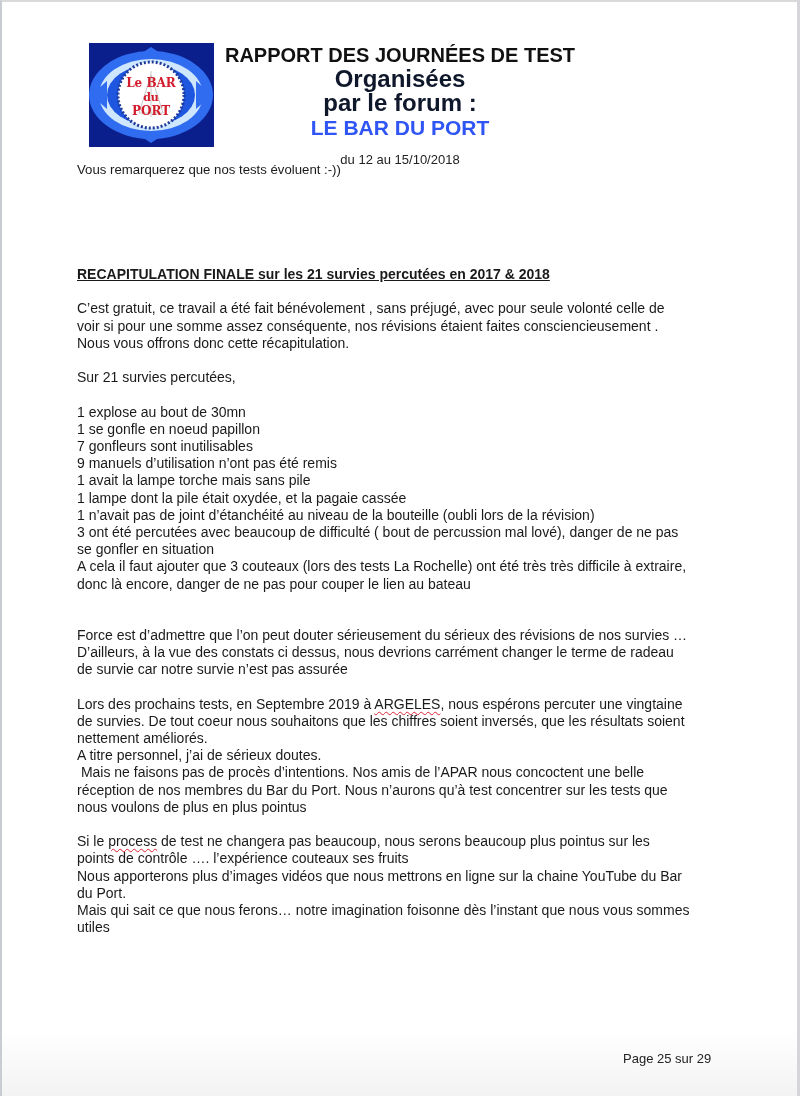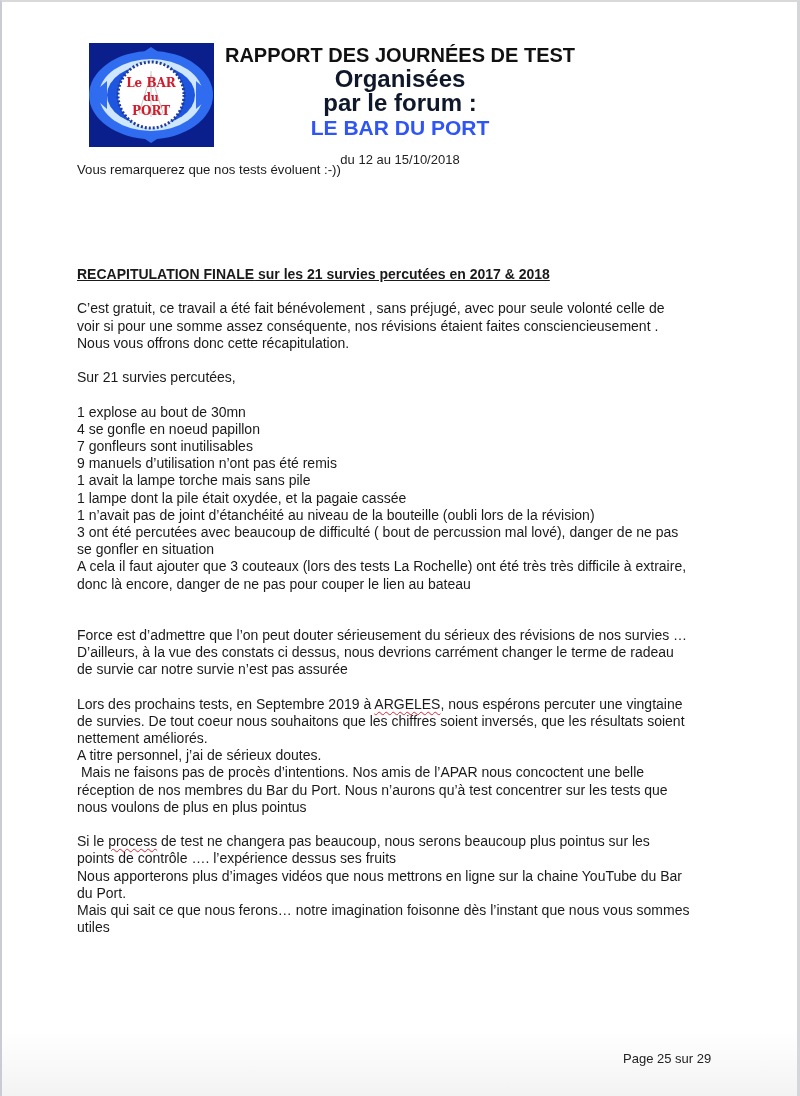--- a/index.html
+++ b/index.html
@@ -80,21 +80,21 @@
 <div class="content">
   <p class="section-title"><span>RECAPITULATION FINALE</span><span> sur les 21 survies percutées en 2017 &amp; 2018</span></p>
   <div class="gap"></div>
   <p>C’est gratuit, ce travail a été fait bénévolement , sans préjugé, avec pour seule volonté celle de</p>
   <p>voir si pour une somme assez conséquente, nos révisions étaient faites consciencieusement .</p>
   <p>Nous vous offrons donc cette récapitulation.</p>
   <div class="gap"></div>
   <p>Sur 21 survies percutées,</p>
   <div class="gap"></div>
   <p>1 explose au bout de 30mn</p>
-  <p>4 se gonfle en noeud papillon</p>
+  <p>1 se gonfle en noeud papillon</p>
   <p>7 gonfleurs sont inutilisables</p>
   <p>9 manuels d’utilisation n’ont pas été remis</p>
   <p>1 avait la lampe torche mais sans pile</p>
   <p>1 lampe dont la pile était oxydée, et la pagaie cassée</p>
   <p>1 n’avait pas de joint d’étanchéité au niveau de la bouteille (oubli lors de la révision)</p>
   <p>3 ont été percutées avec beaucoup de difficulté ( bout de percussion mal lové), danger de ne pas</p>
   <p>se gonfler en situation</p>
   <p>A cela il faut ajouter que 3 couteaux (lors des tests La Rochelle) ont été très très difficile à extraire,</p>
   <p>donc là encore, danger de ne pas pour couper le lien au bateau</p>
   <div class="gap2"></div>
@@ -104,20 +104,20 @@
   <div class="gap"></div>
   <p><span>Lors des prochains tests, en Septembre 2019 à </span><span class="spell">ARGELES</span><span>, nous espérons percuter une vingtaine</span></p>
   <p>de survies. De tout coeur nous souhaitons que les chiffres soient inversés, que les résultats soient</p>
   <p>nettement améliorés.</p>
   <p>A titre personnel, j’ai de sérieux doutes.</p>
   <p style="white-space: pre;"> Mais ne faisons pas de procès d’intentions. Nos amis de l’APAR nous concoctent une belle</p>
   <p>réception de nos membres du Bar du Port. Nous n’aurons qu’à test concentrer sur les tests que</p>
   <p>nous voulons de plus en plus pointus</p>
   <div class="gap"></div>
   <p><span>Si le </span><span class="spell">process</span><span> de test ne changera pas beaucoup, nous serons beaucoup plus pointus sur les</span></p>
-  <p>points de contrôle …. l’expérience dessus ses fruits</p>
+  <p>points de contrôle …. l’expérience couteaux ses fruits</p>
   <p>Nous apporterons plus d’images vidéos que nous mettrons en ligne sur la chaine YouTube du Bar</p>
   <p>du Port.</p>
   <p>Mais qui sait ce que nous ferons… notre imagination foisonne dès l’instant que nous vous sommes</p>
   <p>utiles</p>
 </div>
 
 <div class="footer">Page 25 sur 29</div>
 
 </body></html>

